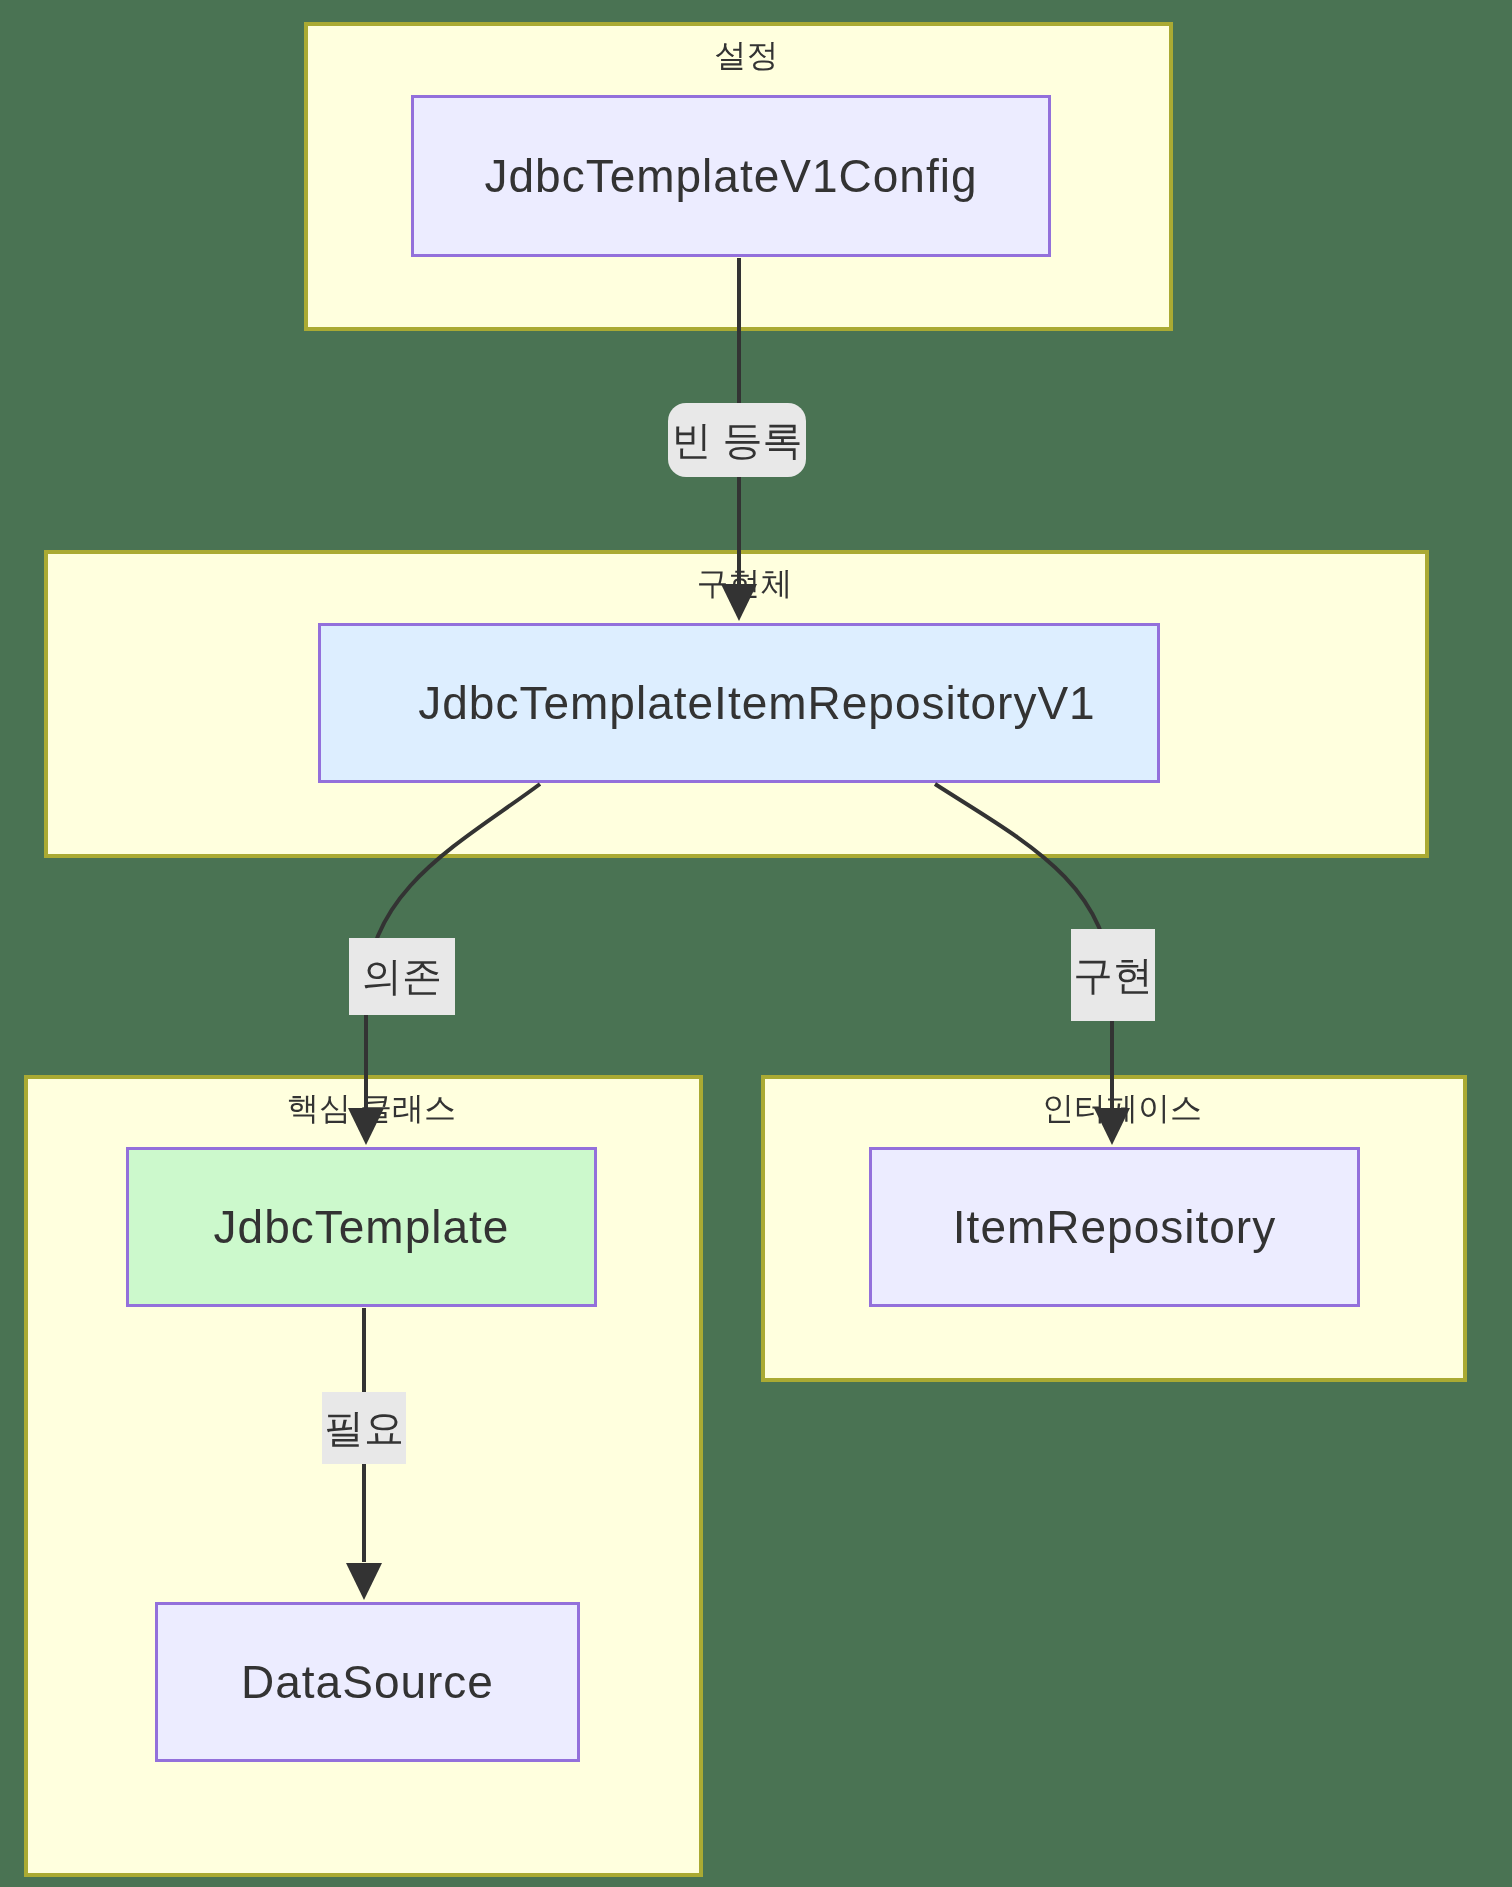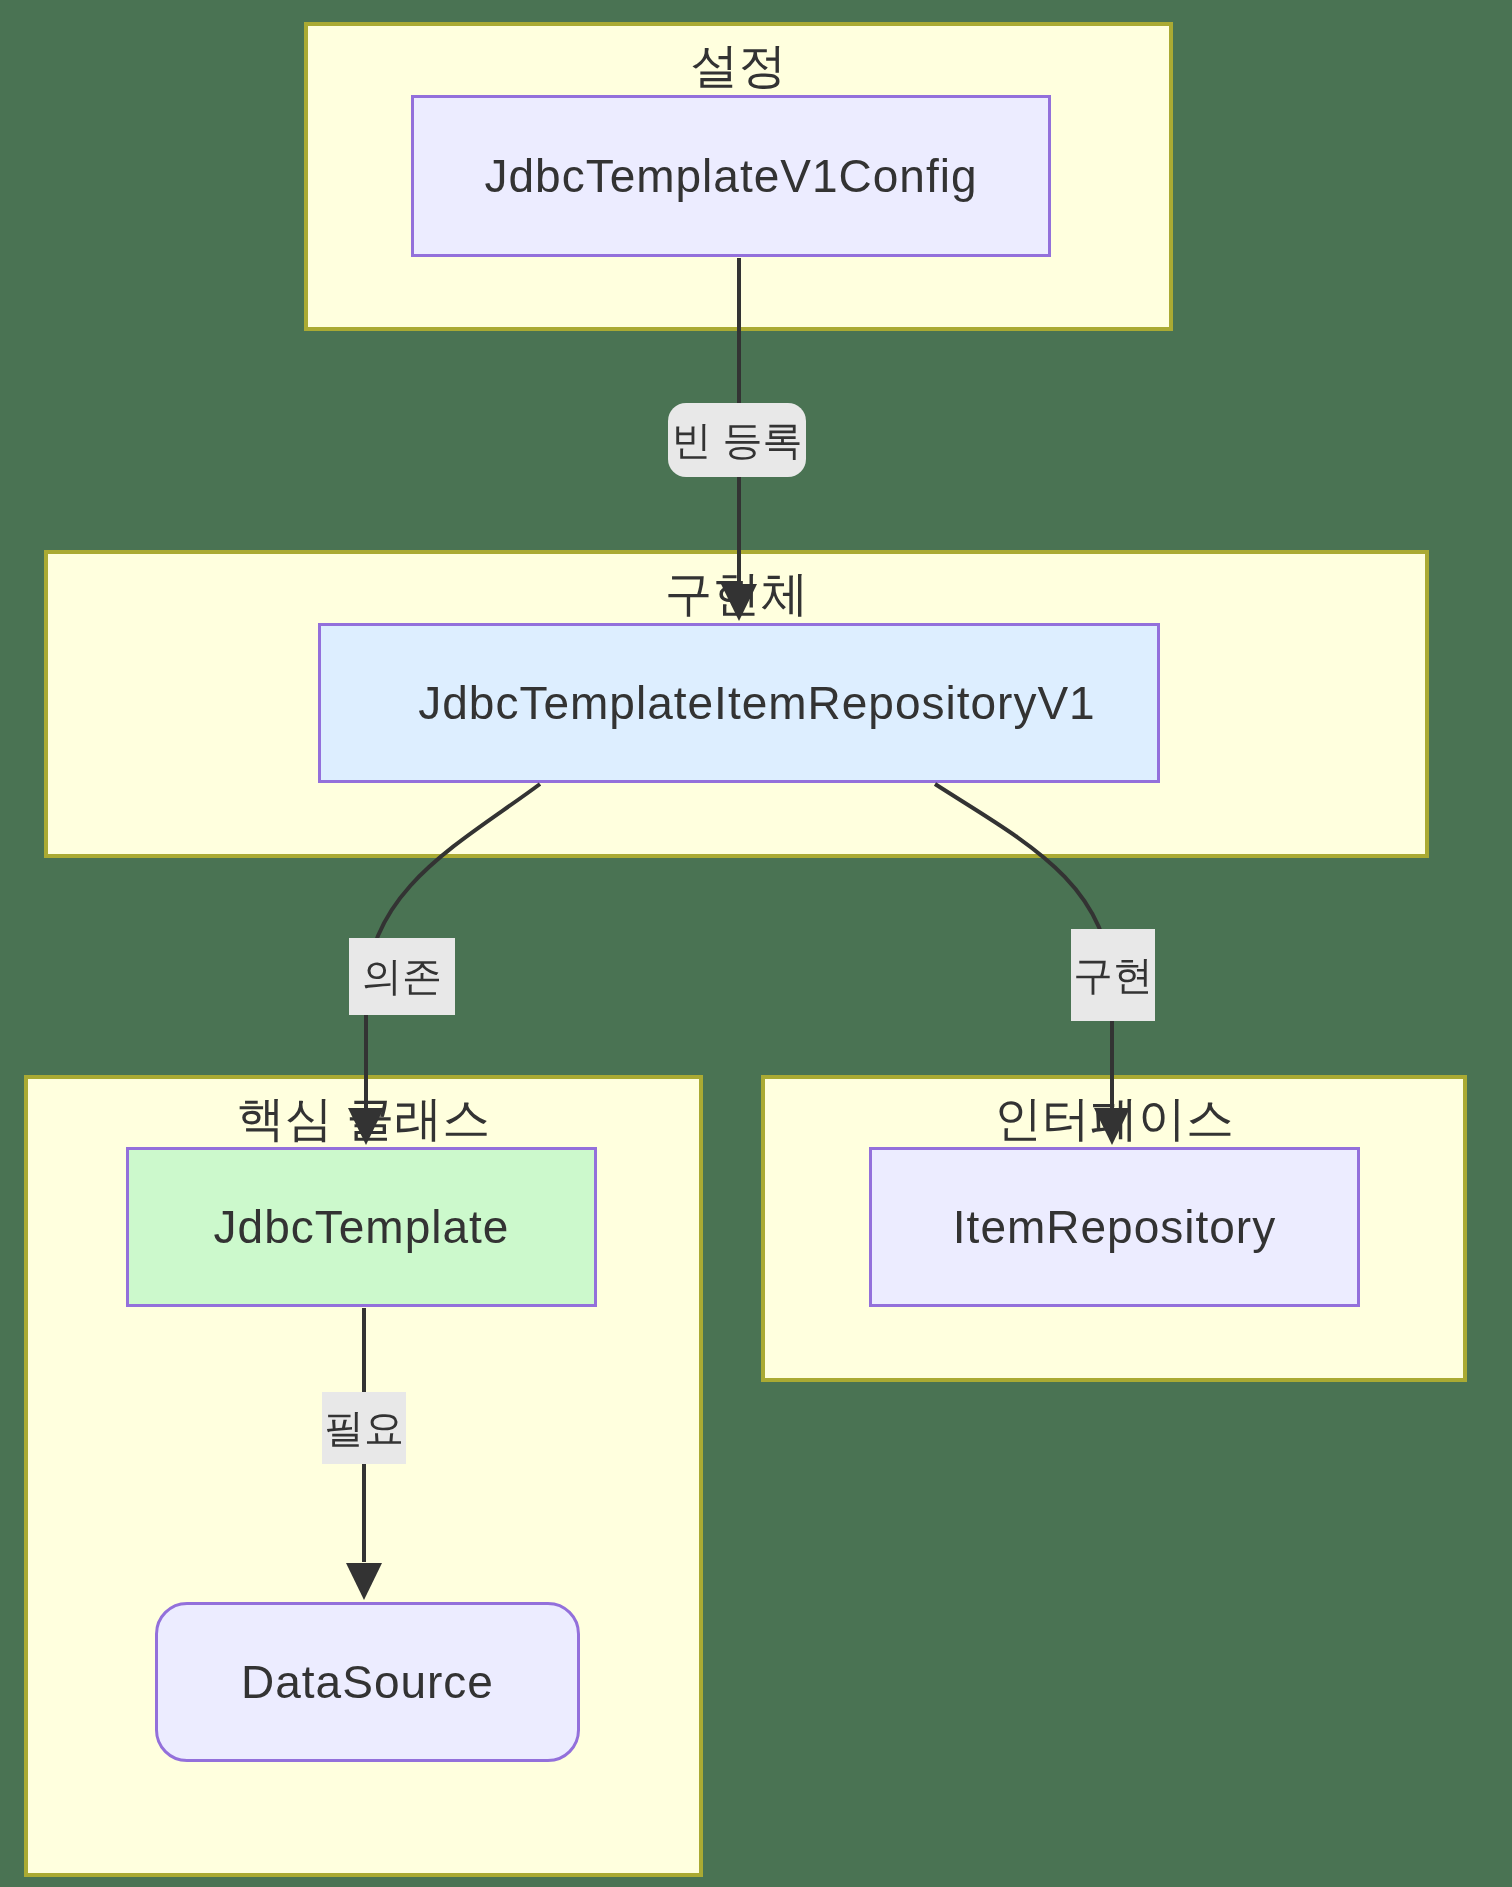--- a/index.html
+++ b/index.html
@@ -12,42 +12,42 @@
   }
   .cluster{
     position:absolute;
     background:#ffffde;
     border:4px solid #aaaa33;
     box-sizing:border-box;
     z-index:1;
   }
   .cluster-title{
     position:absolute;
-    left:0;top:8px;width:100%;
+    left:8px;top:8px;width:100%;
     text-align:center;
-    font-size:48px;
+    font-size:32px;
     color:#333333;
     z-index:2;
   }
   .node{
     position:absolute;
     box-sizing:border-box;
     border:3px solid #9370DB;
     background:#ECECFF;
     display:flex;align-items:center;justify-content:center;
     font-size:46px;
     letter-spacing:1px;
     color:#333333;
     z-index:3;
   }
   #node-config        {left:411px; top:95px;  width:640px; height:162px;}
   #node-repo-v1       {left:318px; top:623px; width:842px; height:160px; background:#ddeeff;padding-left:36px;}
   #node-jdbc-template {left:126px; top:1147px;width:471px; height:160px; background:#ccf9cc;}
   #node-item-repo     {left:869px; top:1147px;width:491px; height:160px;}
-  #node-datasource    {left:155px; top:1602px;width:425px; height:160px;border-radius:32px;}
+  #node-datasource    {left:155px; top:1602px;width:425px; height:160px;}
 
   #cluster-config    {left:304px; top:22px;   width:869px;  height:309px;}
   #cluster-impl      {left:44px;  top:550px;  width:1385px; height:308px;}
   #cluster-core      {left:24px;  top:1075px; width:679px;  height:802px;}
   #cluster-interface {left:761px; top:1075px; width:706px;  height:307px;}
 
   #edge-layer{
     position:absolute;left:0;top:0;width:1512px;height:1887px;
     z-index:4;pointer-events:none;
   }

